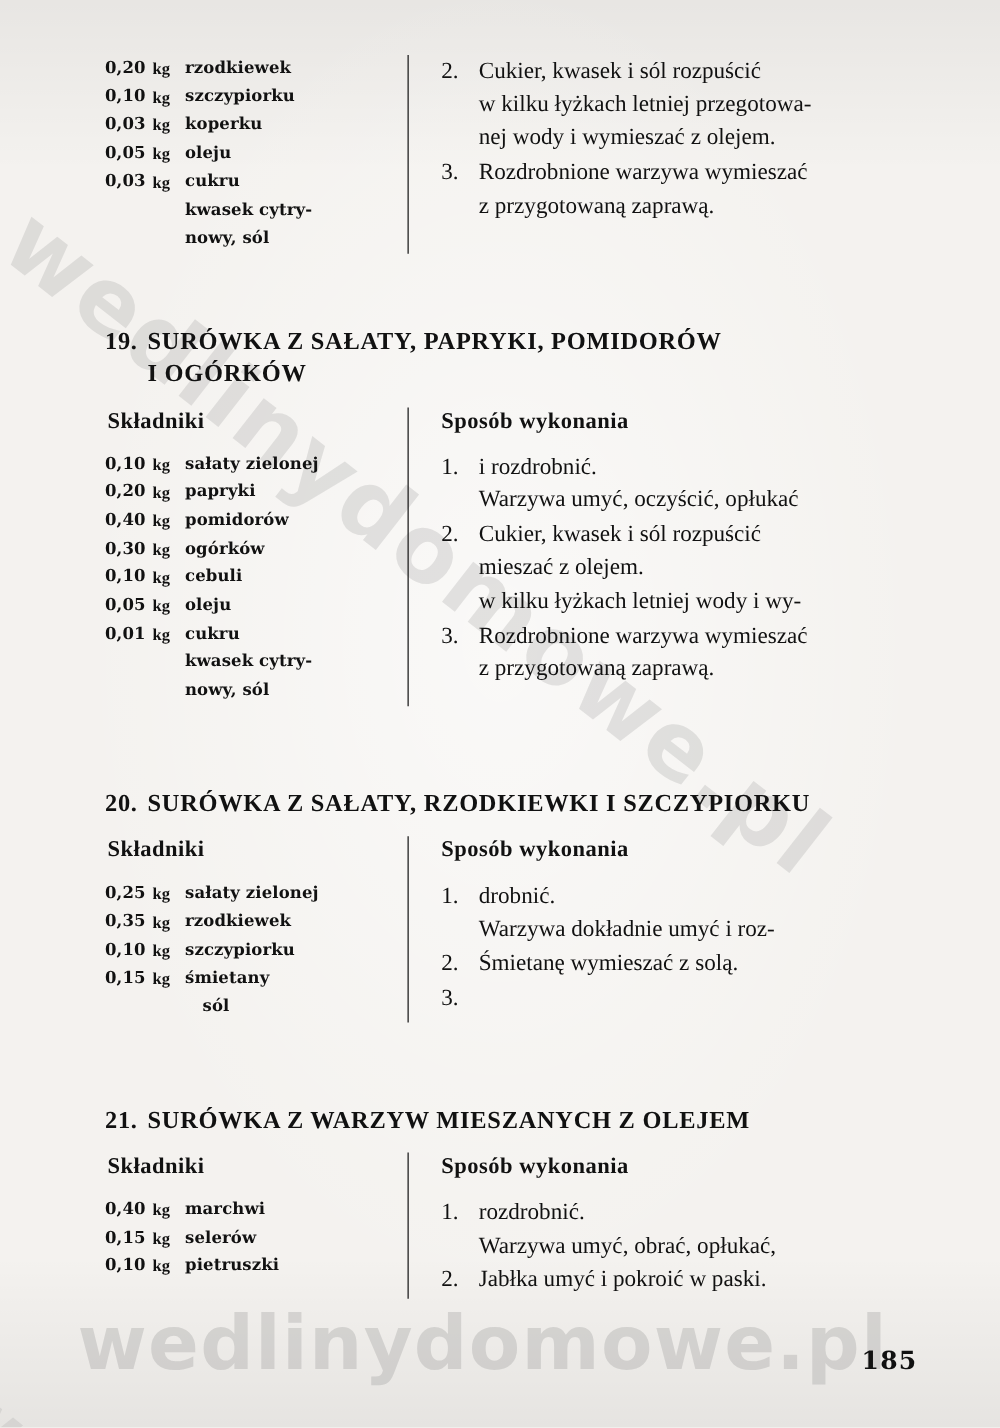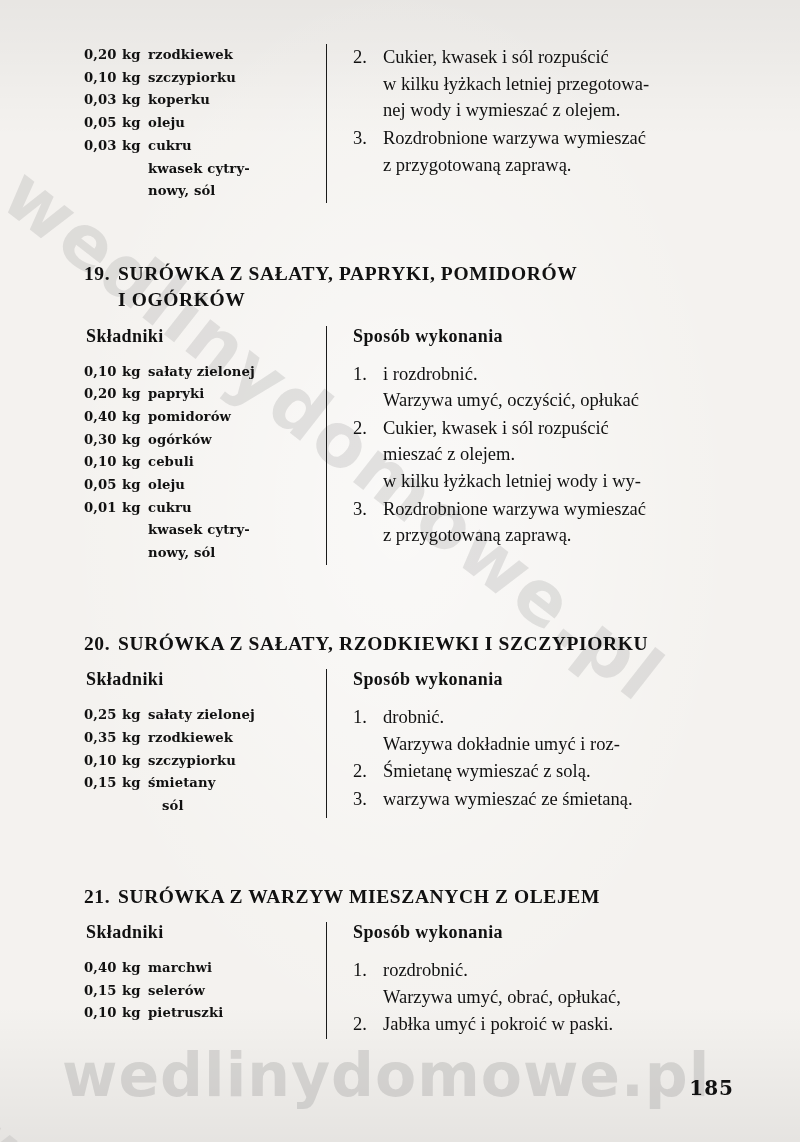--- a/index.html
+++ b/index.html
@@ -132,20 +132,21 @@
     display: flex;
     white-space: nowrap;
   }
   .ing-qty {
     width: 38px;
     flex: 0 0 38px;
   }
   .ing-unit {
     width: 26px;
     flex: 0 0 26px;
+    font-family: Liberation Serif, serif;
   }
   .ing-name {
     flex: 1 1 auto;
   }
   .ing-list li.note .ing-name {
     padding-left: 64px;
   }
   .ing-list li.note2 .ing-name {
     padding-left: 78px;
   }
@@ -397,21 +398,20 @@
             </li>
             <li>
               <span class="sn">2.</span>
               <span class="st">
                 <span class="l">Śmietanę wymieszać z solą.</span>
               </span>
             </li>
             <li>
               <span class="sn">3.</span>
               <span class="st">
-                <span class="l">warzywa wymieszać ze śmietaną.</span>
               </span>
             </li>
           </ol>
         </div>
       </div>
     </div>
 
     <div class="gap-lg"></div>
 
     <div class="recipe">

